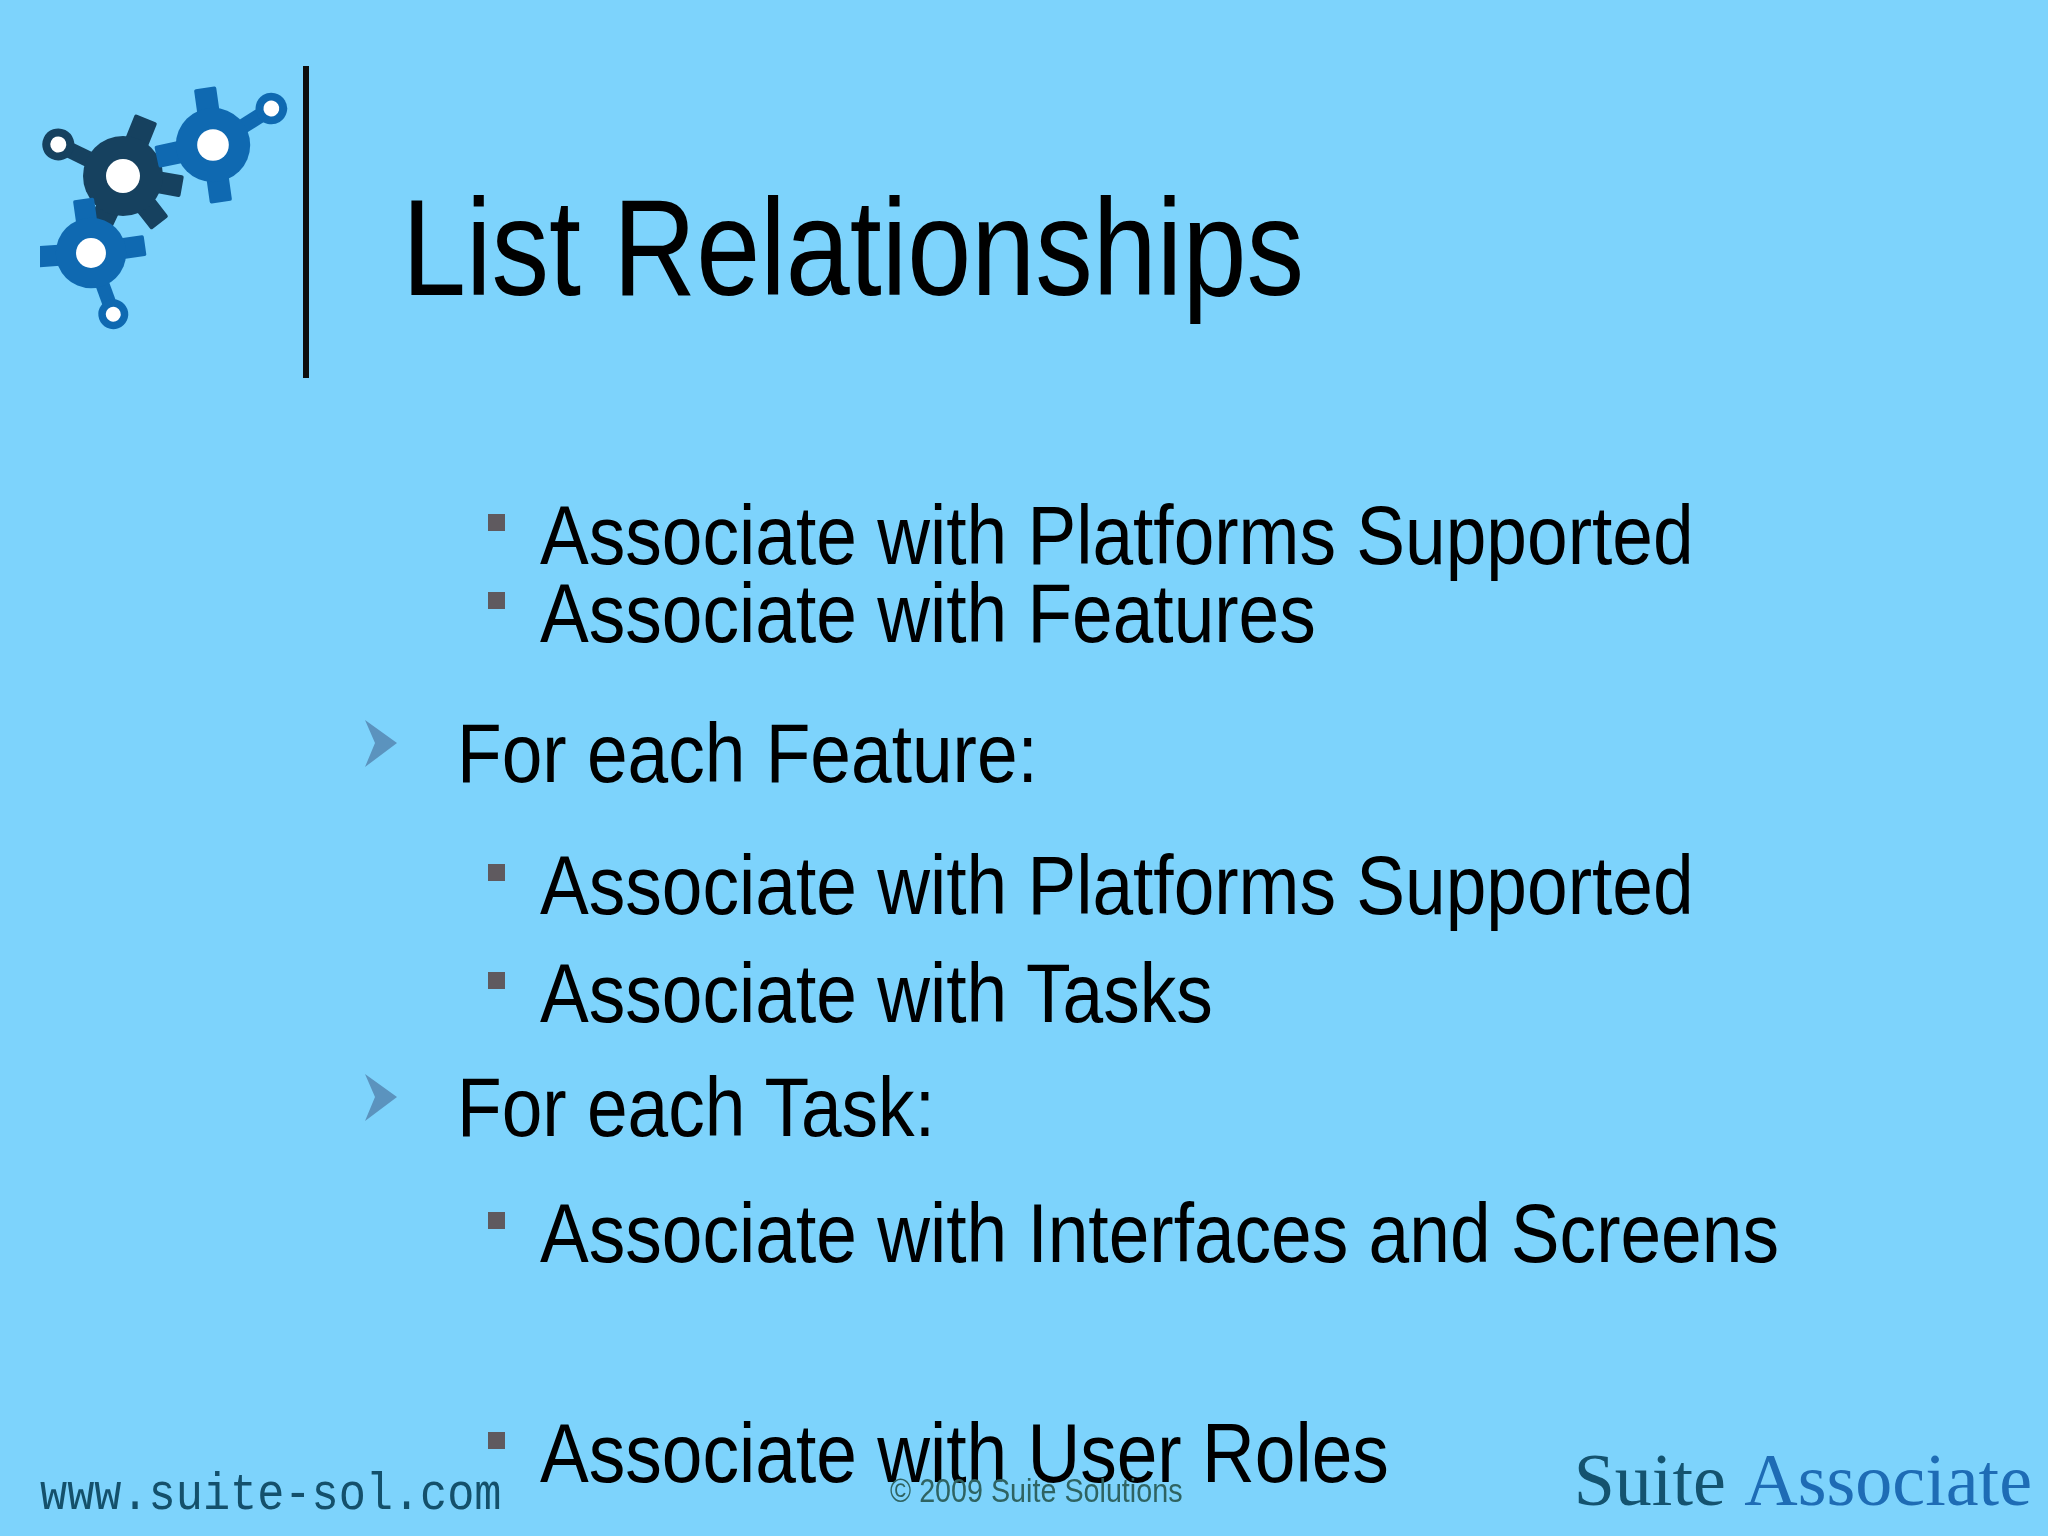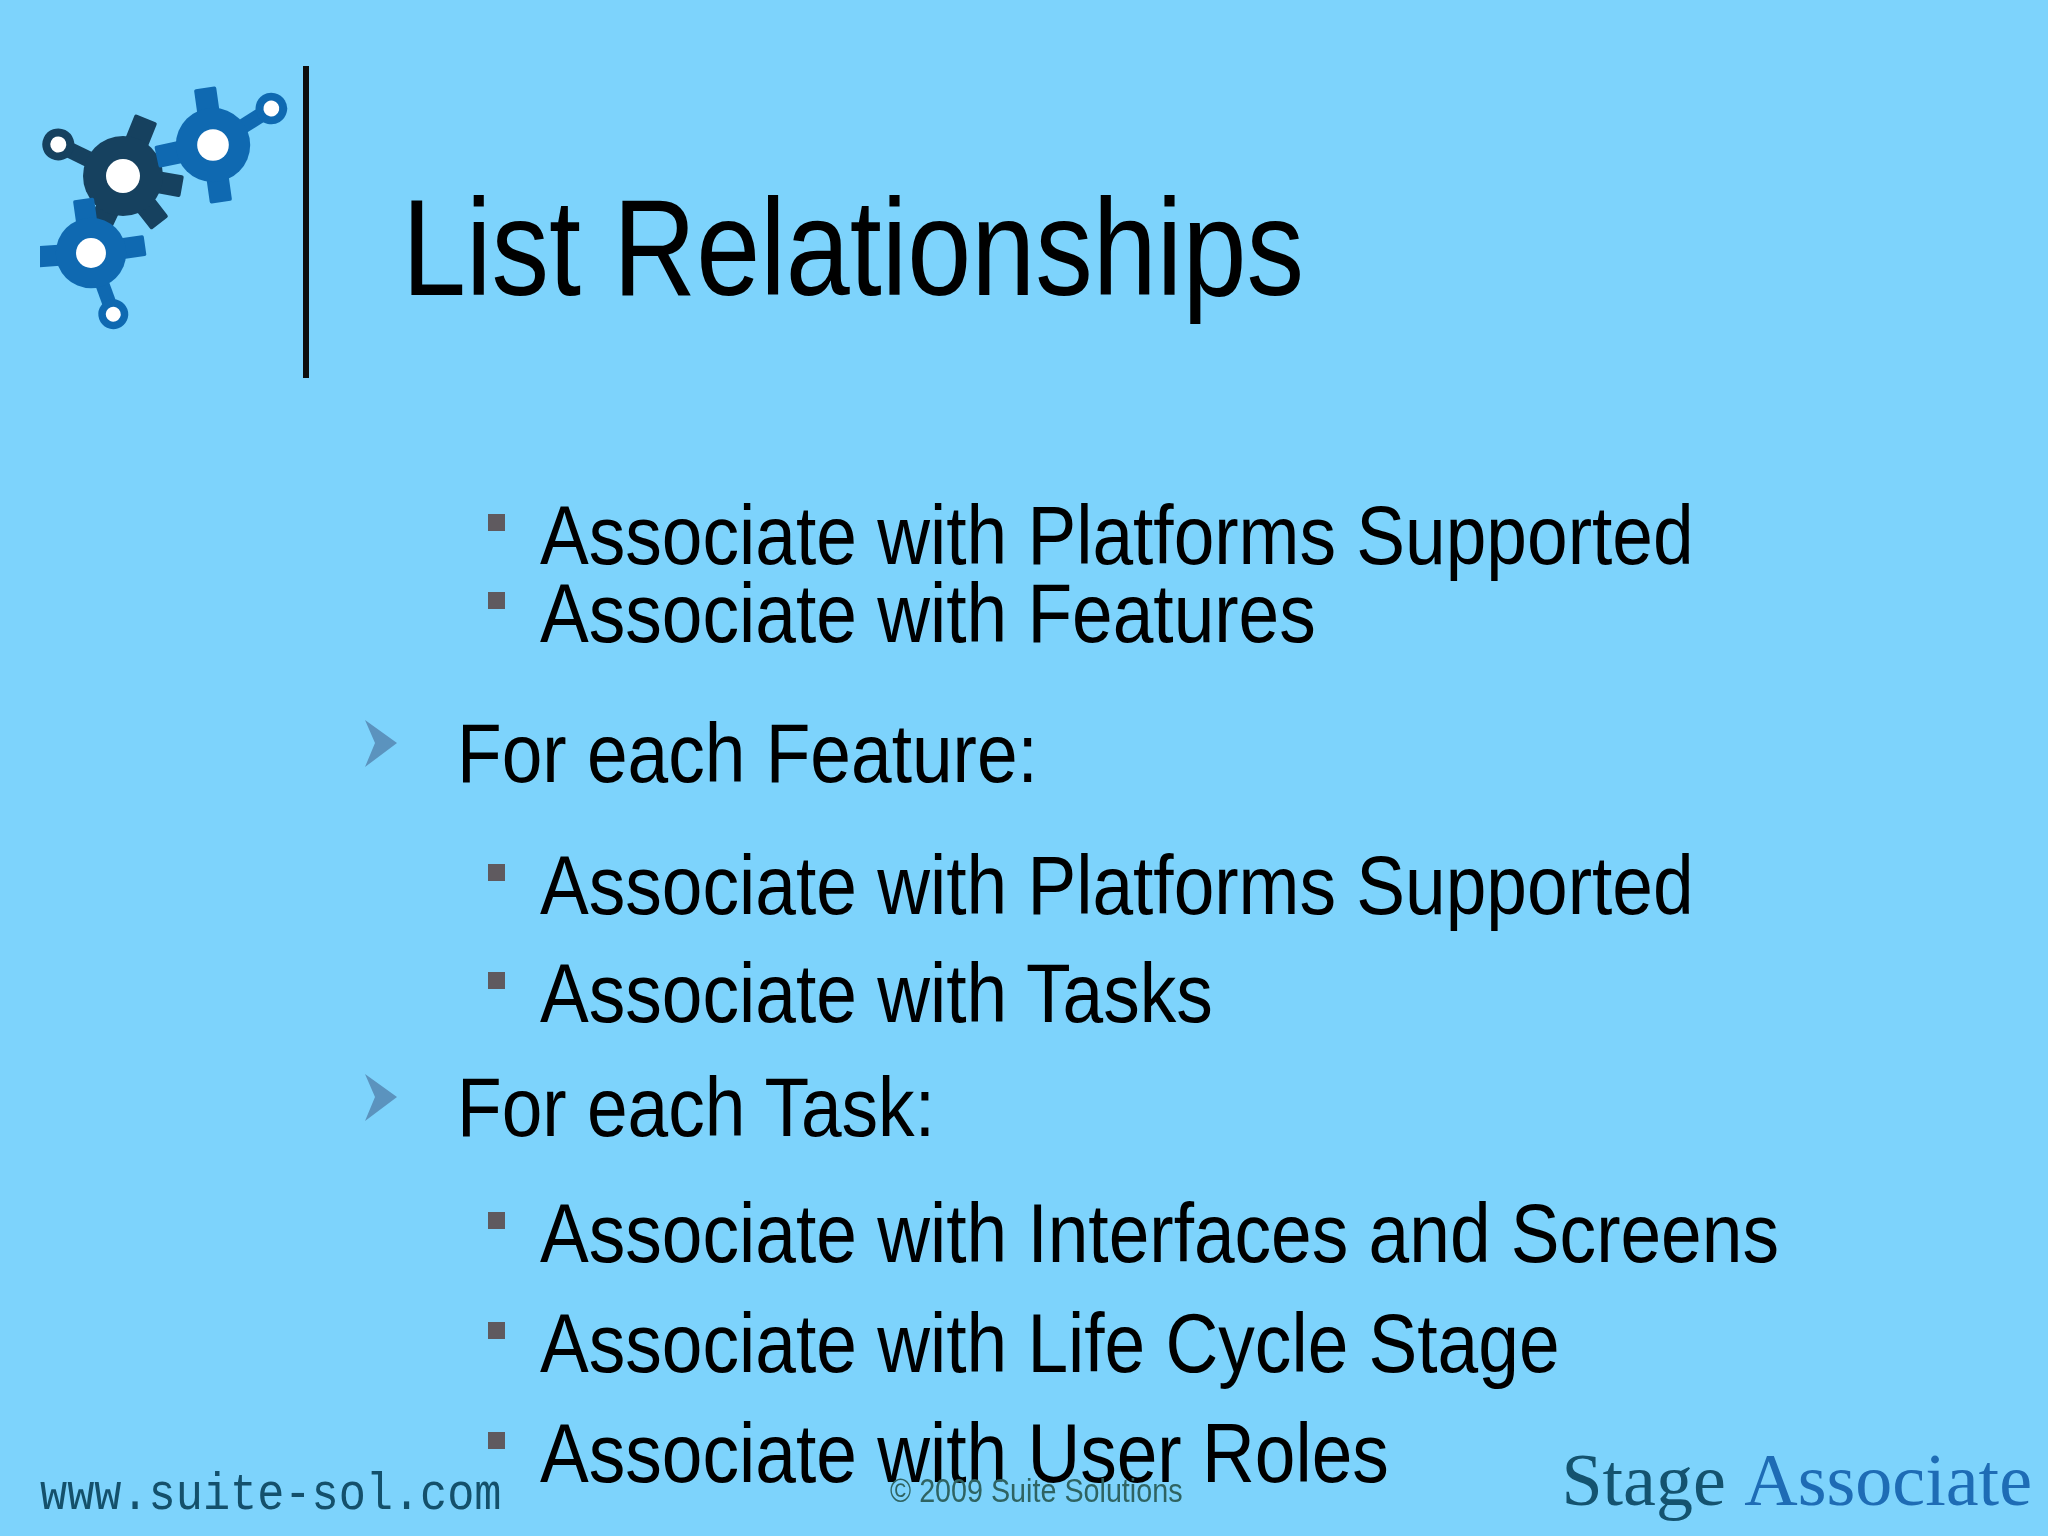--- a/index.html
+++ b/index.html
@@ -122,26 +122,22 @@
   <div class="row l1" style="top:1068px">
     <svg class="chev" viewBox="0 0 33 48">
         <polygon points="1,0 33,23 1,47 11,23" fill="#5b93be"></polygon>
       </svg>
     <span class="cx">For each Task:</span>
   </div>
   <div class="row l2" style="top:1196px">
     <span class="sqr"></span>
     <span class="cx">Associate with Interfaces and Screens</span>
   </div>
-  <div class="row l2" style="top:1306px">
-    <span class="sqr"></span>
-    <span class="cx">Associate with Life Cycle Stage</span>
-  </div>
   <div class="row l2" style="top:1416px">
     <span class="sqr"></span>
     <span class="cx">Associate with User Roles</span>
   </div>
 
   <div class="f-url"><span class="cx">www.suite-sol.com</span></div>
   <div class="f-copy"><span class="cx">© 2009 Suite Solutions</span></div>
-  <div class="f-brand"><span class="w1">Stage</span>&nbsp;<span class="w2">Associate</span></div>
+  <div class="f-brand"><span class="w1">Suite</span>&nbsp;<span class="w2">Associate</span></div>
 
 </div>
 
 </body></html>

